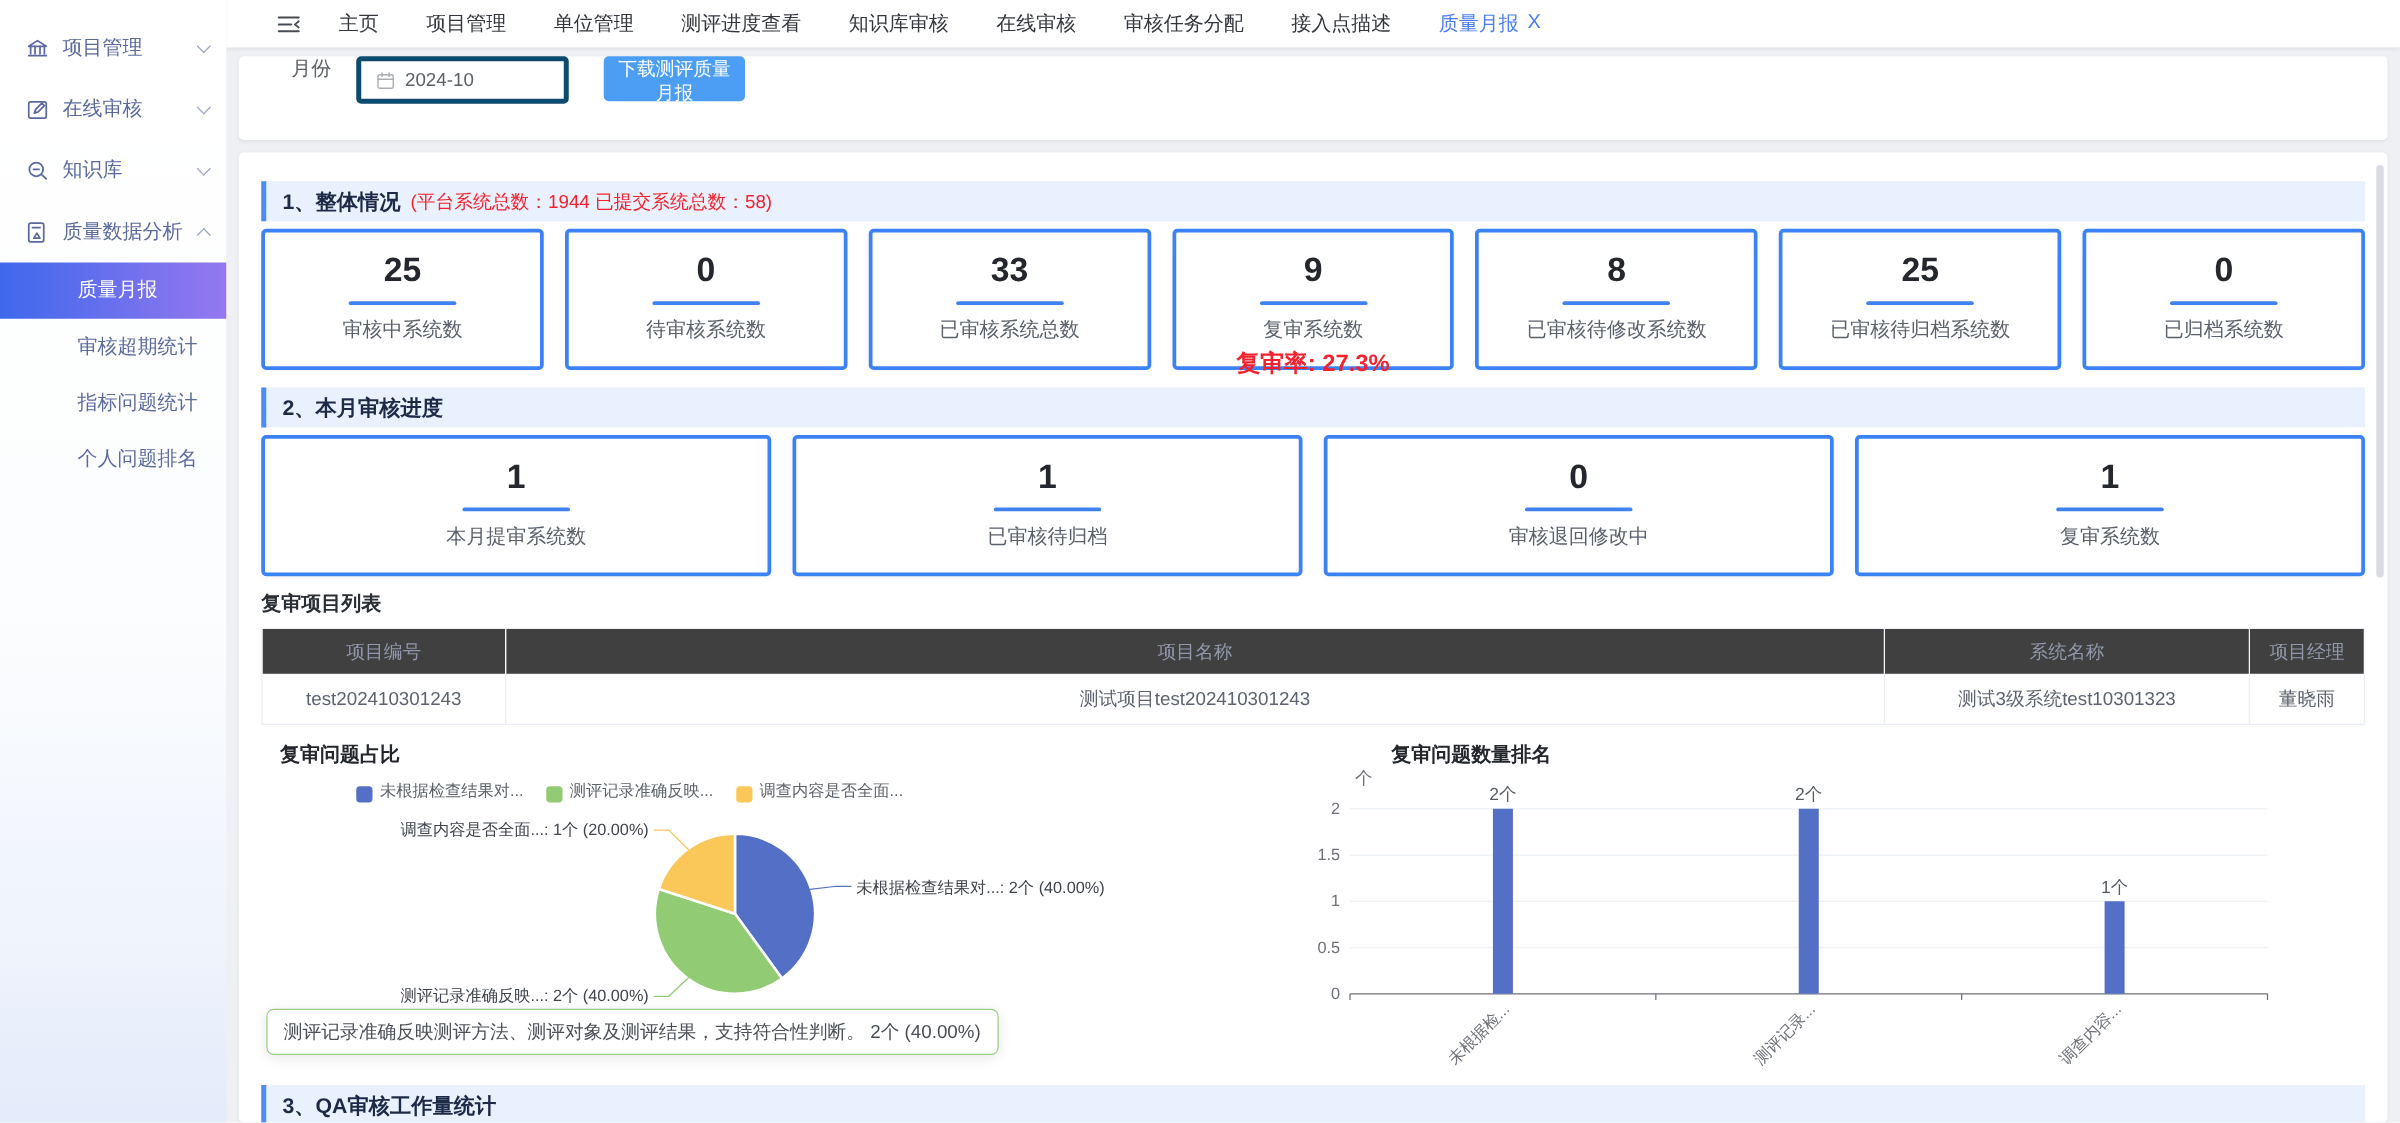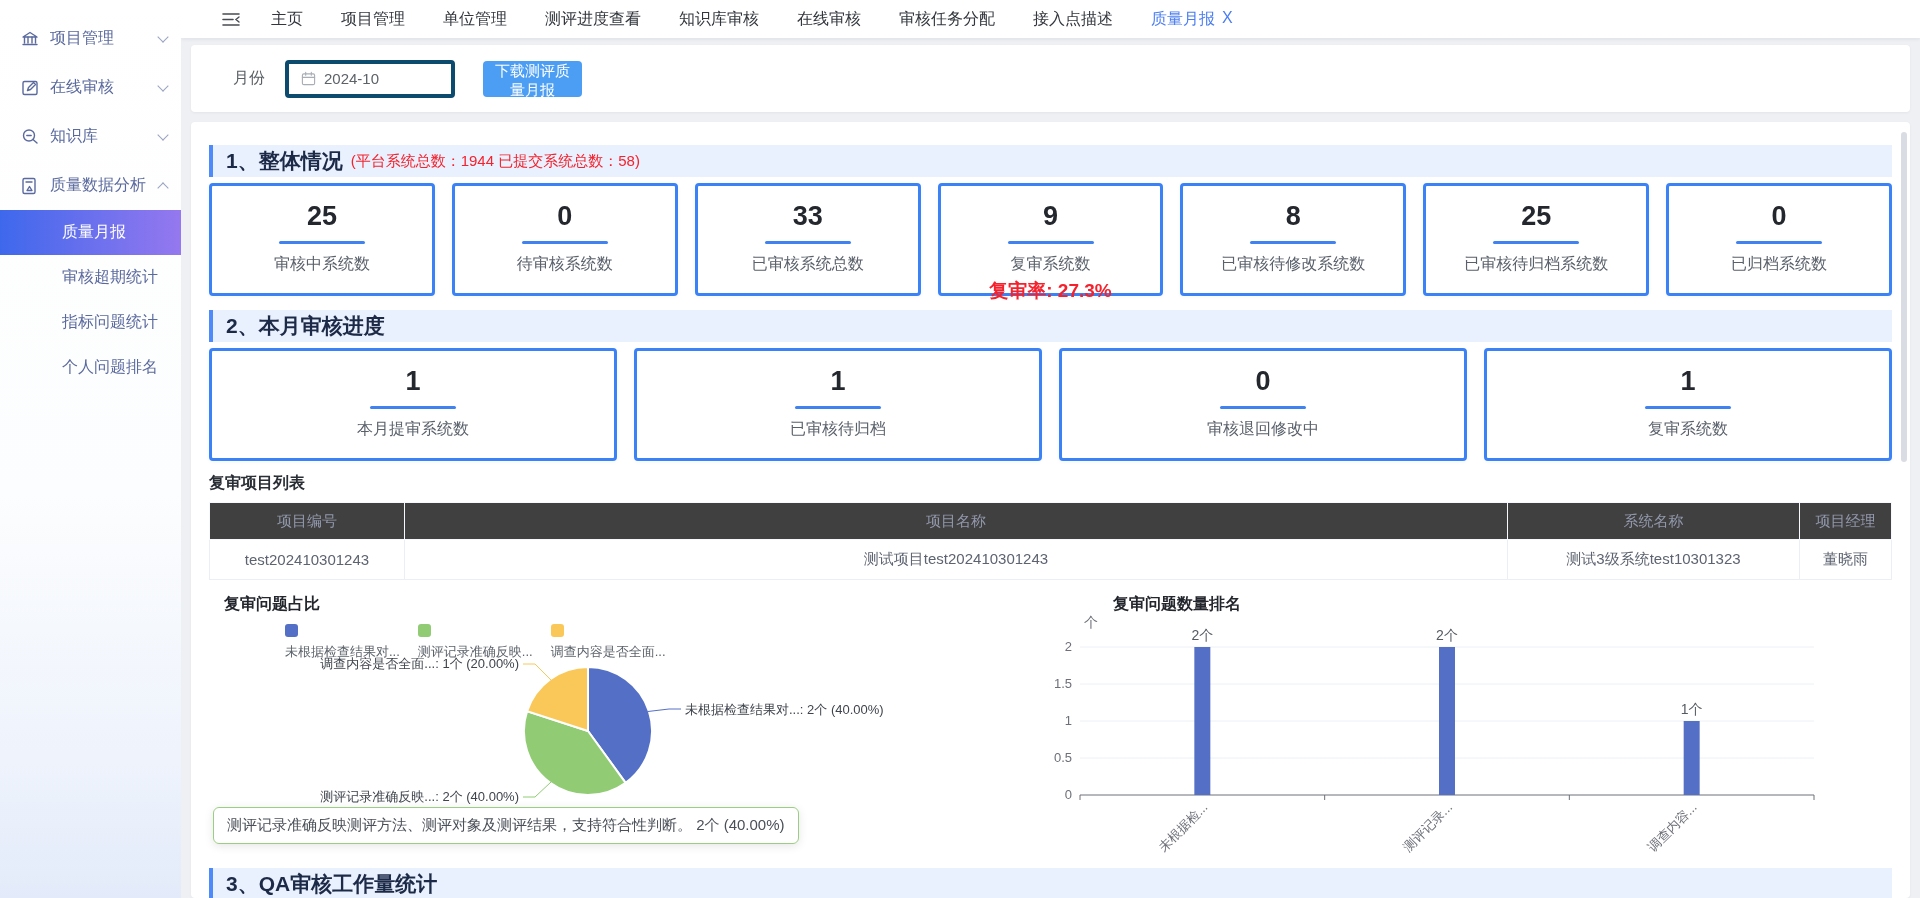--- a/index.html
+++ b/index.html
@@ -26,36 +26,36 @@
   
   .topbar{position:absolute;left:181px;top:0;right:0;height:38px;background:#fff;
     box-shadow:0 1px 4px rgba(0,21,41,.08);display:flex;align-items:center;z-index:2;}
   .collapse{margin-left:40px;display:inline-flex;cursor:pointer;}
   #tabs{display:flex;gap:38px;margin-left:30px;}
   .tab{font-size:16px;color:#33373d;cursor:pointer;display:inline-flex;gap:7px;white-space:nowrap;}
   .tab.active{color:#4a7df2;}
 
   
   .filter-card{position:absolute;left:191px;top:45px;width:1719px;height:67px;background:#fff;
-    border-radius:4px;box-shadow:0 1px 3px rgba(0,0,0,.05);display:flex;align-items:center;}
+    border-radius:4px;box-shadow:0 1px 3px rgba(0,0,0,.05);display:flex;align-items:flex-start;}
   .month-label{margin-left:42px;font-size:16px;color:#5a6066;}
   .month-input{margin-left:20px;width:170px;height:38px;border:4px solid #0c4a6e;border-radius:4px;
     display:flex;align-items:center;padding-left:12px;gap:8px;background:#fff;color:#5c6268;
     font-size:15px;cursor:text;box-sizing:border-box;}
-  .dl-btn{margin-left:28px;width:99px;height:36px;background:#4B9EF4;color:#fff;font-size:15px;
+  .dl-btn{margin-left:28px;width:113px;height:36px;background:#4B9EF4;color:#fff;font-size:15px;
     border:none;border-radius:4px;cursor:pointer;font-family:Liberation Sans, sans-serif;}
 
   
   .main-card{position:absolute;left:191px;top:122px;width:1719px;height:776px;background:#fff;
     border-radius:4px;box-shadow:0 1px 3px rgba(0,0,0,.05);padding:0 18px;box-sizing:border-box;
     overflow:hidden;}
   .sec-header{height:32px;background:#E8F1FD;border-left:4px solid #4E8AF9;
     display:flex;align-items:center;padding-left:13px;}
   #sec1{margin-top:23px;} #sec2{margin-top:14px;} #sec3{margin-top:6px;}
-  .sec-title{font-size:21px;font-weight:bold;color:#1c2947;white-space:nowrap;}
+  .sec-title{font-size:17px;font-weight:bold;color:#1c2947;white-space:nowrap;}
   .sec-sub{font-size:15px;color:#F5222D;margin-left:8px;white-space:nowrap;}
 
   .stats{display:flex;gap:17px;margin-top:6px;}
   .stat-card{flex:1;height:107px;border:3px solid #3b82f6;border-radius:4px;background:#fff;
     box-shadow:0 1px 4px rgba(31,45,61,.04);text-align:center;}
   .stat-num{margin-top:16px;font-size:27px;font-weight:bold;color:#24282e;line-height:1.1;}
   .stat-line{width:86px;height:3px;background:#4083F0;border-radius:2px;margin:9px auto 10px;}
   .stat-label{font-size:16px;color:#5a616b;}
   .stat-note{font-size:19px;color:#F5222D;margin-top:3px;font-weight:bold;}
 
@@ -66,21 +66,21 @@
   #review-table td{border:1px solid #EBEEF5;height:37px;text-align:center;font-size:15px;color:#5d6370;}
 
   
   .charts{position:relative;margin-top:14px;height:268px;}
   .chart-left{position:absolute;left:2px;top:0;width:830px;height:268px;}
   .chart-right{position:absolute;left:830px;top:0;right:0;height:268px;}
   .chart-title{font-size:16px;font-weight:bold;color:#23262c;position:relative;z-index:2;}
   .chart-left .chart-title{margin-left:13px;}
   .chart-right .chart-title{margin-left:74px;}
   .legend{position:absolute;left:74px;top:30px;display:flex;gap:18px;align-items:center;z-index:2;}
-  .legend-item{display:flex;align-items:flex-start;gap:6px;font-size:13px;color:#5d636b;cursor:pointer;flex-direction:column;}
+  .legend-item{display:flex;align-items:flex-end;gap:6px;font-size:13px;color:#5d636b;cursor:pointer;}
   .legend-sq{width:13px;height:13px;border-radius:3px;flex:none;}
   #pie-svg{position:absolute;left:0;top:0;width:830px;height:268px;}
   #bar-svg{position:absolute;left:0;top:0;width:850px;height:268px;}
   .tooltip{position:absolute;left:2px;top:213px;background:rgba(255,255,255,.97);
     border:1px solid #9BCD82;border-radius:6px;box-shadow:0 2px 10px rgba(0,0,0,.10);
     padding:8px 13px;font-size:15px;color:#4b5058;white-space:nowrap;z-index:3;}
   .scroll-thumb{position:absolute;right:3px;top:10px;width:6px;height:330px;
     background:#d9dce3;border-radius:3px;}
 </style>
 </head>

